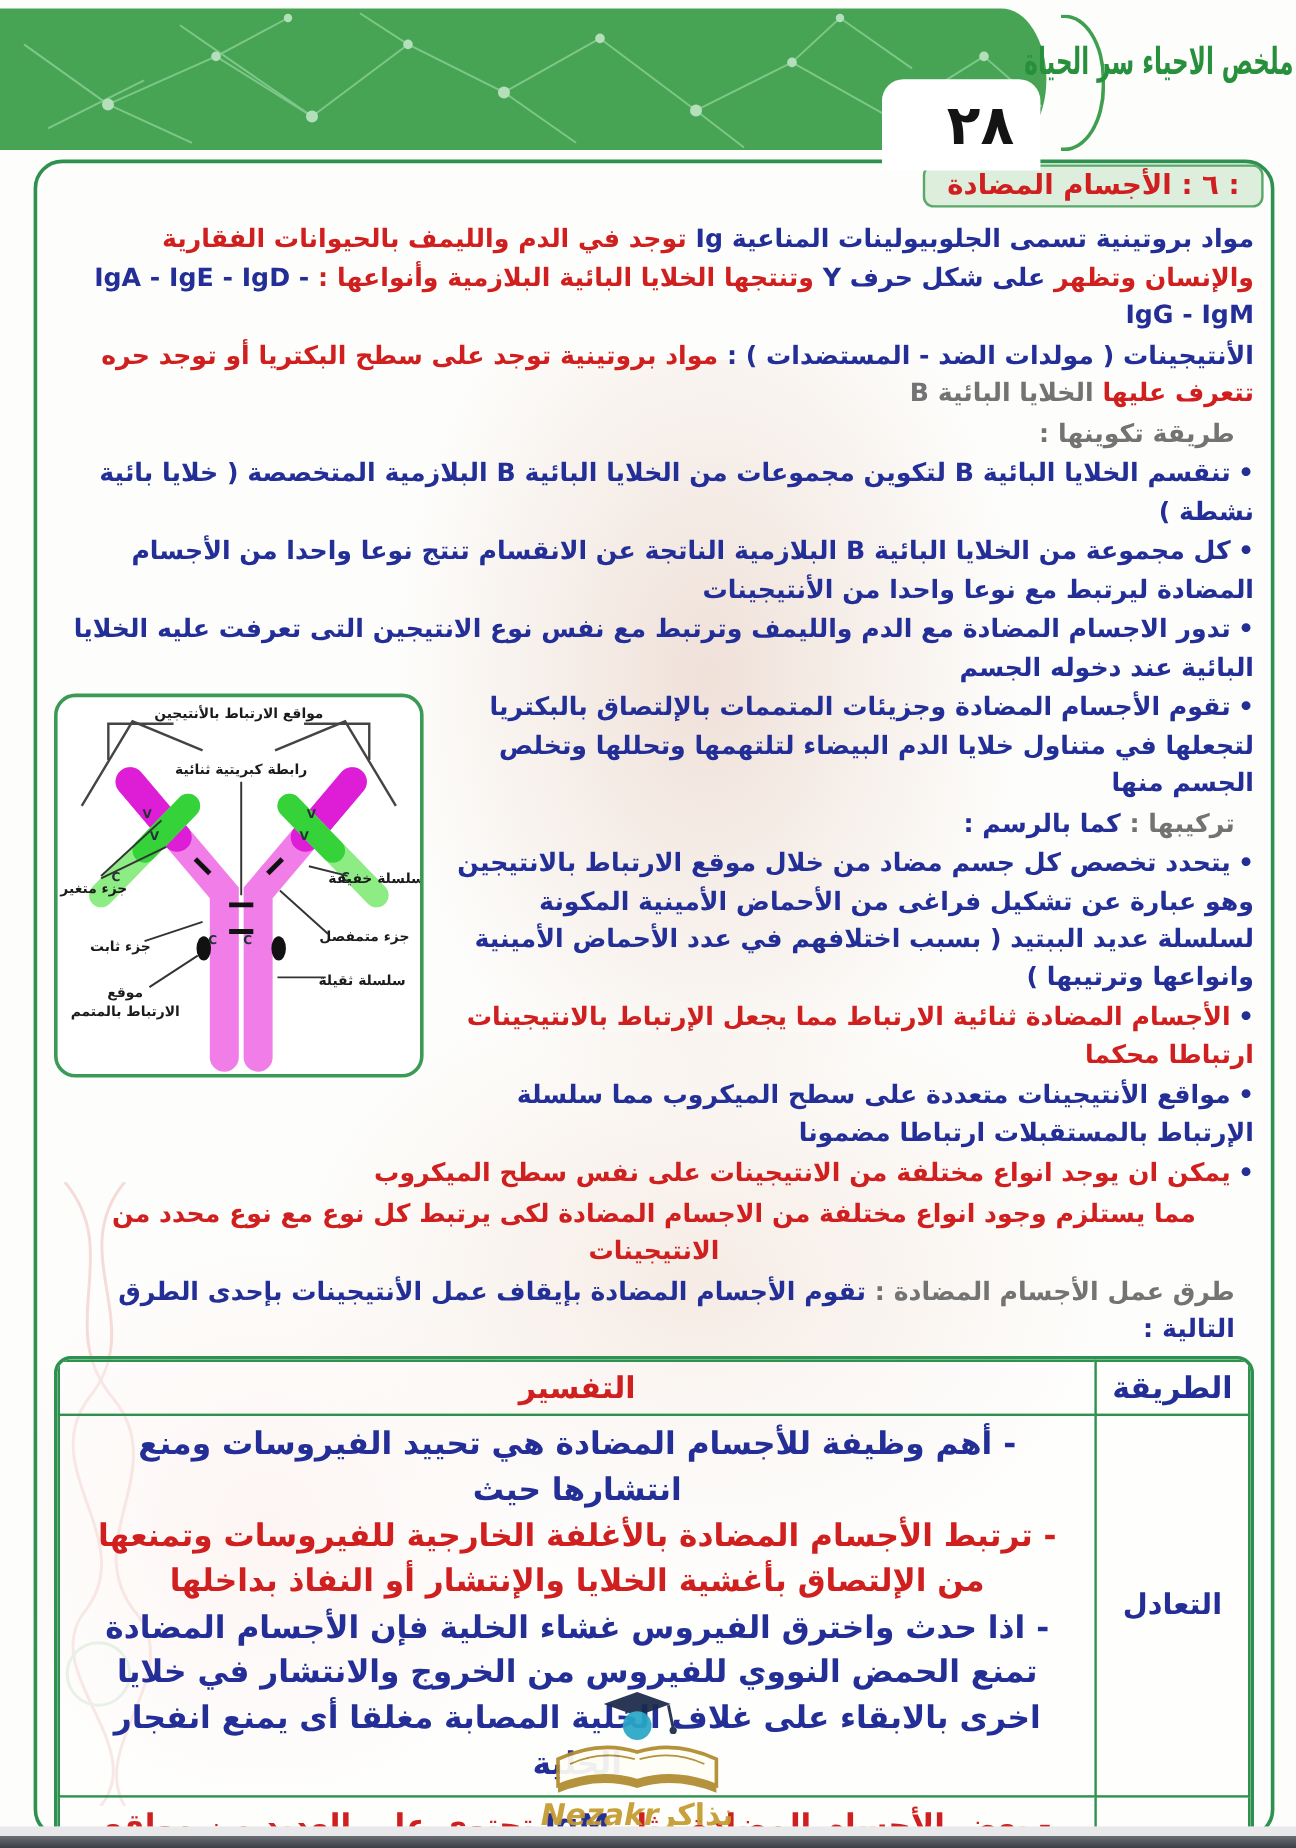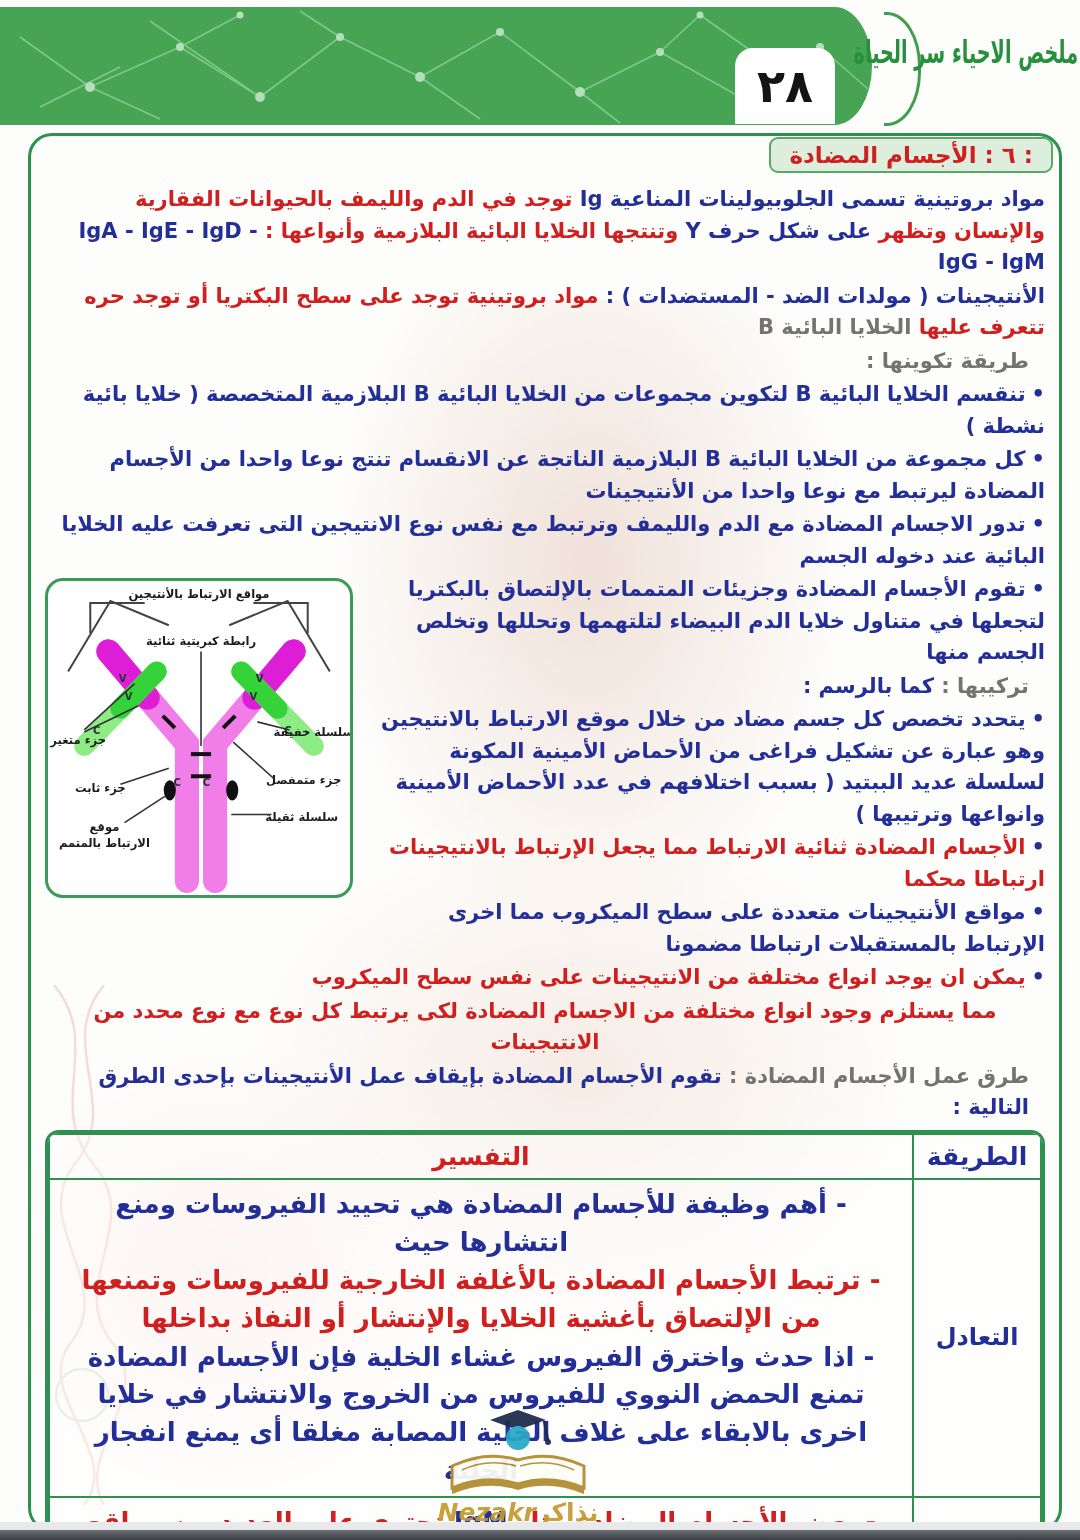--- a/index.html
+++ b/index.html
@@ -2,21 +2,21 @@
 <html lang="ar"><head>
 <meta charset="utf-8">
 <style>
   html,body{margin:0;padding:0;}
   body{width:1080px;height:1540px;background:#fdfdfb;font-family:"DejaVu Sans",sans-serif;font-weight:700;position:relative;overflow:hidden;}
   .c-blue{color:#232f96;} .c-red{color:#cf1f1f;} .c-green{color:#737373;}
   
   .banner{position:absolute;top:7px;left:0;width:872px;height:118px;background:#48a455;border-top-right-radius:70px 110px;border-bottom-right-radius:70px 110px;overflow:hidden;z-index:2;}
   .banner svg{position:absolute;inset:0;}
   .banner-arc{position:absolute;top:12px;left:884px;width:34px;height:108px;border:3px solid #3f9e4f;border-left:none;border-radius:0 34px 34px 0/0 54px 54px 0;z-index:2;}
-  .page-num-tab{position:absolute;top:48px;left:735px;width:100px;height:76px;background:#fff;border-radius:18px 18px 0 0;display:flex;align-items:center;justify-content:center;font-size:46px;color:#141414;z-index:3;}
+  .page-num-tab{position:absolute;top:66px;left:735px;width:100px;height:76px;background:#fff;border-radius:18px 18px 0 0;display:flex;align-items:center;justify-content:center;font-size:46px;color:#141414;z-index:3;padding-left:32px;}
   .header-title{position:absolute;top:34px;left:892px;width:186px;height:64px;display:flex;justify-content:flex-end;z-index:3;}
   .header-title span{white-space:nowrap;font-size:31px;color:#27903c;transform:scaleX(.62);transform-origin:right center;direction:rtl;}
   
   .blob{position:absolute;z-index:0;pointer-events:none;}
   .blob1{top:300px;left:320px;width:540px;height:660px;background:radial-gradient(ellipse at 50% 40%,rgba(235,215,205,.75),rgba(235,215,205,0) 68%);}
   .blob2{top:860px;left:240px;width:680px;height:470px;background:radial-gradient(ellipse at 50% 45%,rgba(243,228,220,.7),rgba(243,228,220,0) 70%);}
   .blob3{top:1040px;left:30px;width:430px;height:460px;background:radial-gradient(ellipse at 45% 50%,rgba(250,231,228,.6),rgba(250,231,228,0) 70%);}
   .deco-dna{position:absolute;left:34px;top:985px;z-index:0;opacity:.5;}
   
   .wrap{position:absolute;top:133px;left:28px;width:1028px;height:1393px;border:3px solid #2f9150;border-radius:24px;z-index:1;overflow:hidden;}
@@ -33,21 +33,21 @@
   .dletter{font-size:10px;font-weight:700;fill:#233;}
   
   .table-wrap{clear:both;border:3px solid #2e9150;border-radius:14px;overflow:hidden;margin-top:6px;background:rgba(255,255,255,.35);}
   table{width:100%;border-collapse:collapse;}
   th,td{border:2px solid #2e9150;}
   th{font-size:25px;padding:3px;text-align:center;}
   td.m-cell{width:118px;text-align:center;font-size:24px;white-space:pre-line;line-height:1.3;padding:4px;}
   td.x-cell{padding:5px 10px;font-size:26px;line-height:1.45;text-align:center;}
   .tline{margin:1px 0;}
   
-  .watermark{position:absolute;left:428px;top:1408px;width:180px;text-align:center;z-index:6;opacity:.93;}
+  .watermark{position:absolute;left:441px;top:1408px;width:180px;text-align:center;z-index:6;opacity:.93;}
   .wm-text{font-size:25px;color:#c49a2f;direction:ltr;margin-top:-6px;}
   .wm-text .latin{font-style:italic;}
   
   .edge-light{position:absolute;left:0;right:0;bottom:10px;height:8px;background:#e9e9ec;z-index:7;}
   .edge-dark{position:absolute;left:0;right:0;bottom:0;height:10px;background:linear-gradient(#6a6e75,#3c3f45);z-index:7;}
 </style>
 </head>
 <body>
 
 <div class="blob blob1"></div>
@@ -191,21 +191,21 @@
     <div>
         <div class="bullet"><span class="dot">•</span><span class="c-blue">تقوم الأجسام المضادة وجزيئات المتممات بالإلتصاق بالبكتريا لتجعلها في متناول خلايا الدم البيضاء لتلتهمها وتحللها وتخلص الجسم منها</span></div>
       </div>
 
     <div class="heading-line">
       <span class="c-green">تركيبها :</span><span class="c-blue"> كما بالرسم :</span>
     </div>
     <div>
         <div class="bullet"><span class="dot">•</span><span class="c-blue">يتحدد تخصص كل جسم مضاد من خلال موقع الارتباط بالانتيجين وهو عبارة عن تشكيل فراغى من الأحماض الأمينية المكونة لسلسلة عديد الببتيد ( بسبب اختلافهم في عدد الأحماض الأمينية وانواعها وترتيبها )</span></div>
         <div class="bullet"><span class="dot">•</span><span class="c-red">الأجسام المضادة ثنائية الارتباط مما يجعل الإرتباط بالانتيجينات ارتباطا محكما</span></div>
-        <div class="bullet"><span class="dot">•</span><span class="c-blue">مواقع الأنتيجينات متعددة على سطح الميكروب مما اخرى الإرتباط بالمستقبلات ارتباطا مضمونا</span></div>
+        <div class="bullet"><span class="dot">•</span><span class="c-blue">مواقع الأنتيجينات متعددة على سطح الميكروب مما سلسلة الإرتباط بالمستقبلات ارتباطا مضمونا</span></div>
         <div class="bullet"><span class="dot">•</span><span class="c-red">يمكن ان يوجد انواع مختلفة من الانتيجينات على نفس سطح الميكروب</span></div>
       </div>
 
     <div class="closing-line c-red">
       <span>مما يستلزم وجود انواع مختلفة من الاجسام المضادة لكى يرتبط كل نوع مع نوع محدد من الانتيجينات</span>
     </div>
 
     <div class="heading-line">
       <span class="c-green">طرق عمل الأجسام المضادة :</span><span class="c-blue"> تقوم الأجسام المضادة بإيقاف عمل الأنتيجينات بإحدى الطرق التالية :</span>
     </div>

